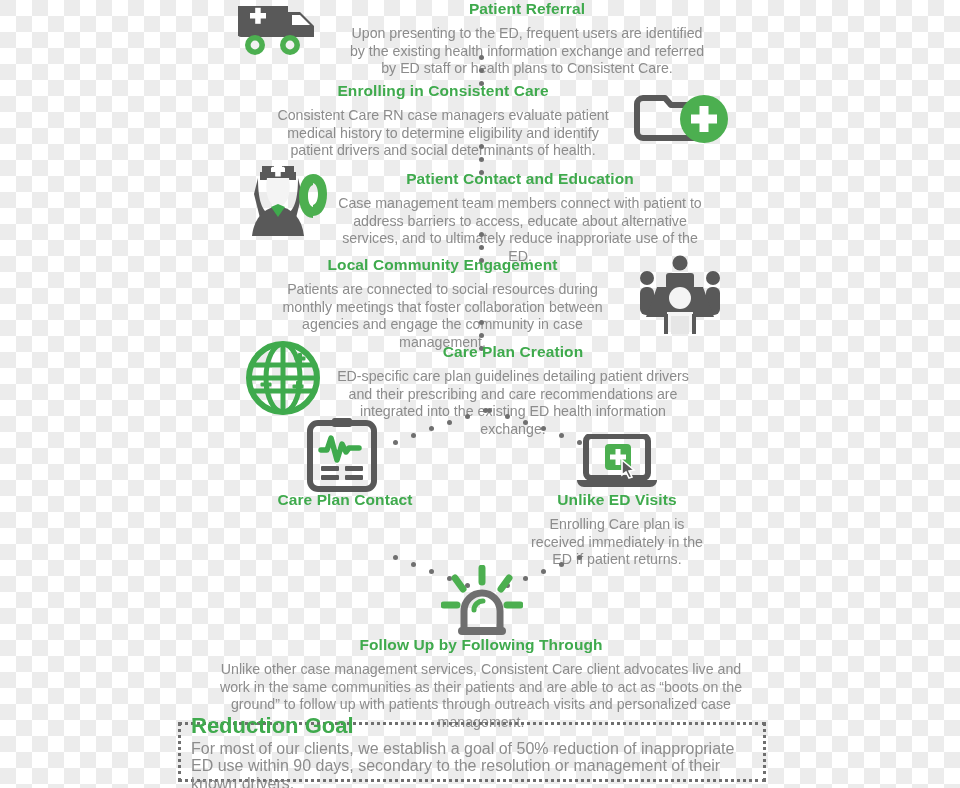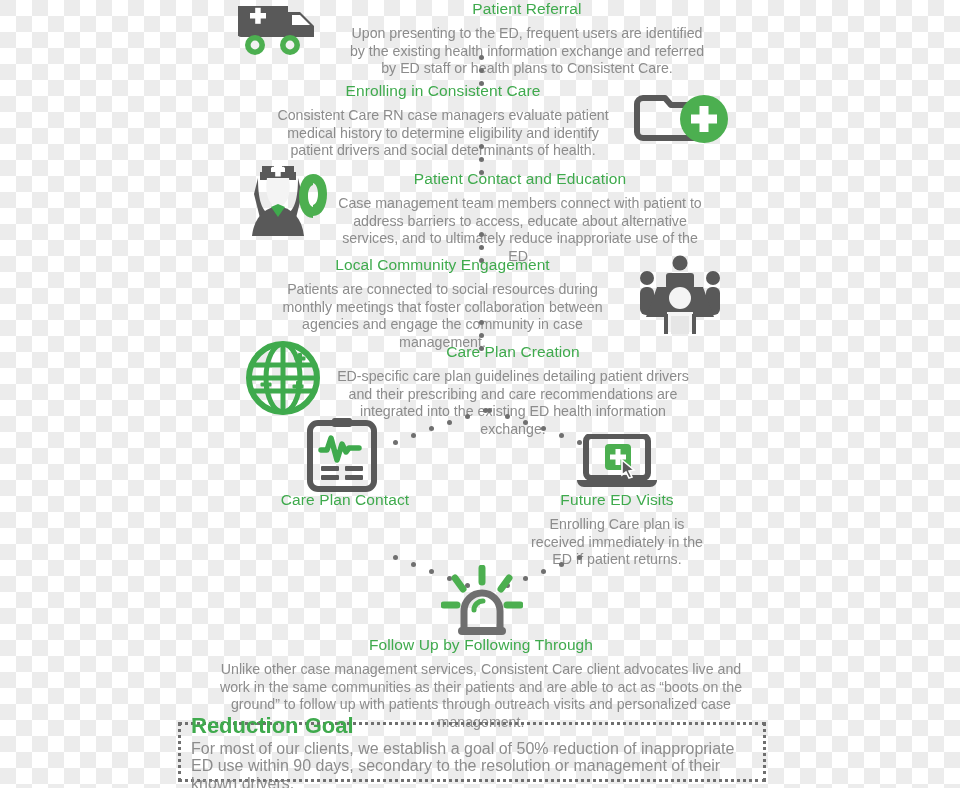--- a/index.html
+++ b/index.html
@@ -9,21 +9,21 @@
     background:
       repeating-conic-gradient(#ffffff 0% 25%, #ececec 0% 50%) 0 0/32px 32px;
     position:relative;
     overflow:hidden;
   }
   .stage{position:absolute;left:0;top:0;width:960px;height:788px;}
 
   
   .block{position:absolute;text-align:center;}
   .title{
-    color:#3faa4d;font-weight:normal;font-size:15.5px;
+    color:#3faa4d;font-weight:bold;font-size:15.5px;
     line-height:18px;margin:0 0 1px 0;letter-spacing:.1px;
   }
   .body{
     color:#8c8c8c;font-size:14.2px;line-height:17.5px;margin:7px;
   }
   .goal-title{color:#3faa4d;font-weight:bold;font-size:22px;line-height:27px;margin:0 0 1px 0;}
   .goal-body{color:#8c8c8c;font-size:16px;line-height:17.5px;margin:0;}
 
   
   .icon{position:absolute;}
@@ -219,21 +219,21 @@
       <rect x="11" y="2" width="62" height="42" rx="5" fill="none" stroke="#595959" stroke-width="6"></rect>
       <path d="M2 46h80c0 4-3 7-7 7H9c-4 0-7-3-7-7z" fill="#595959"></path>
       <rect x="30" y="10" width="26" height="26" rx="4" fill="#4caf50"></rect>
       <rect x="35" y="20.5" width="16" height="5" fill="#ffffff"></rect>
       <rect x="40.5" y="15" width="5" height="16" fill="#ffffff"></rect>
       <path d="M47 26l12 10-5 1 3 6-3 1-3-6-4 3z" fill="#595959" stroke="#ffffff" stroke-width="1.6"></path>
     </svg>
   </div>
 
   <div class="block" style="left:522px;top:491px;width:190px;">
-    <p class="title">Future ED Visits</p>
+    <p class="title">Unlike ED Visits</p>
     <p class="body">Enrolling Care plan is received immediately in the ED if patient returns.</p>
   </div>
 
   <div class="dots-diag" style="left:385px;top:555px;width:110px;height:45px;">
     <i style="left:8px;top:0px;"></i>
     <i style="left:26px;top:7px;"></i>
     <i style="left:44px;top:14px;"></i>
     <i style="left:62px;top:21px;"></i>
     <i style="left:80px;top:28px;"></i>
   </div>

